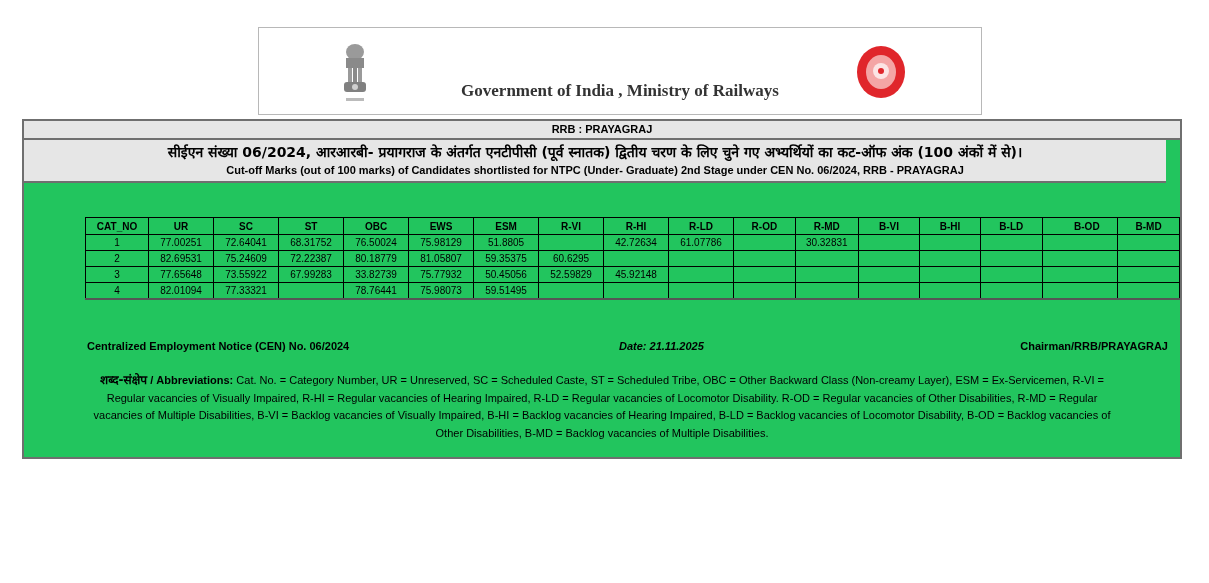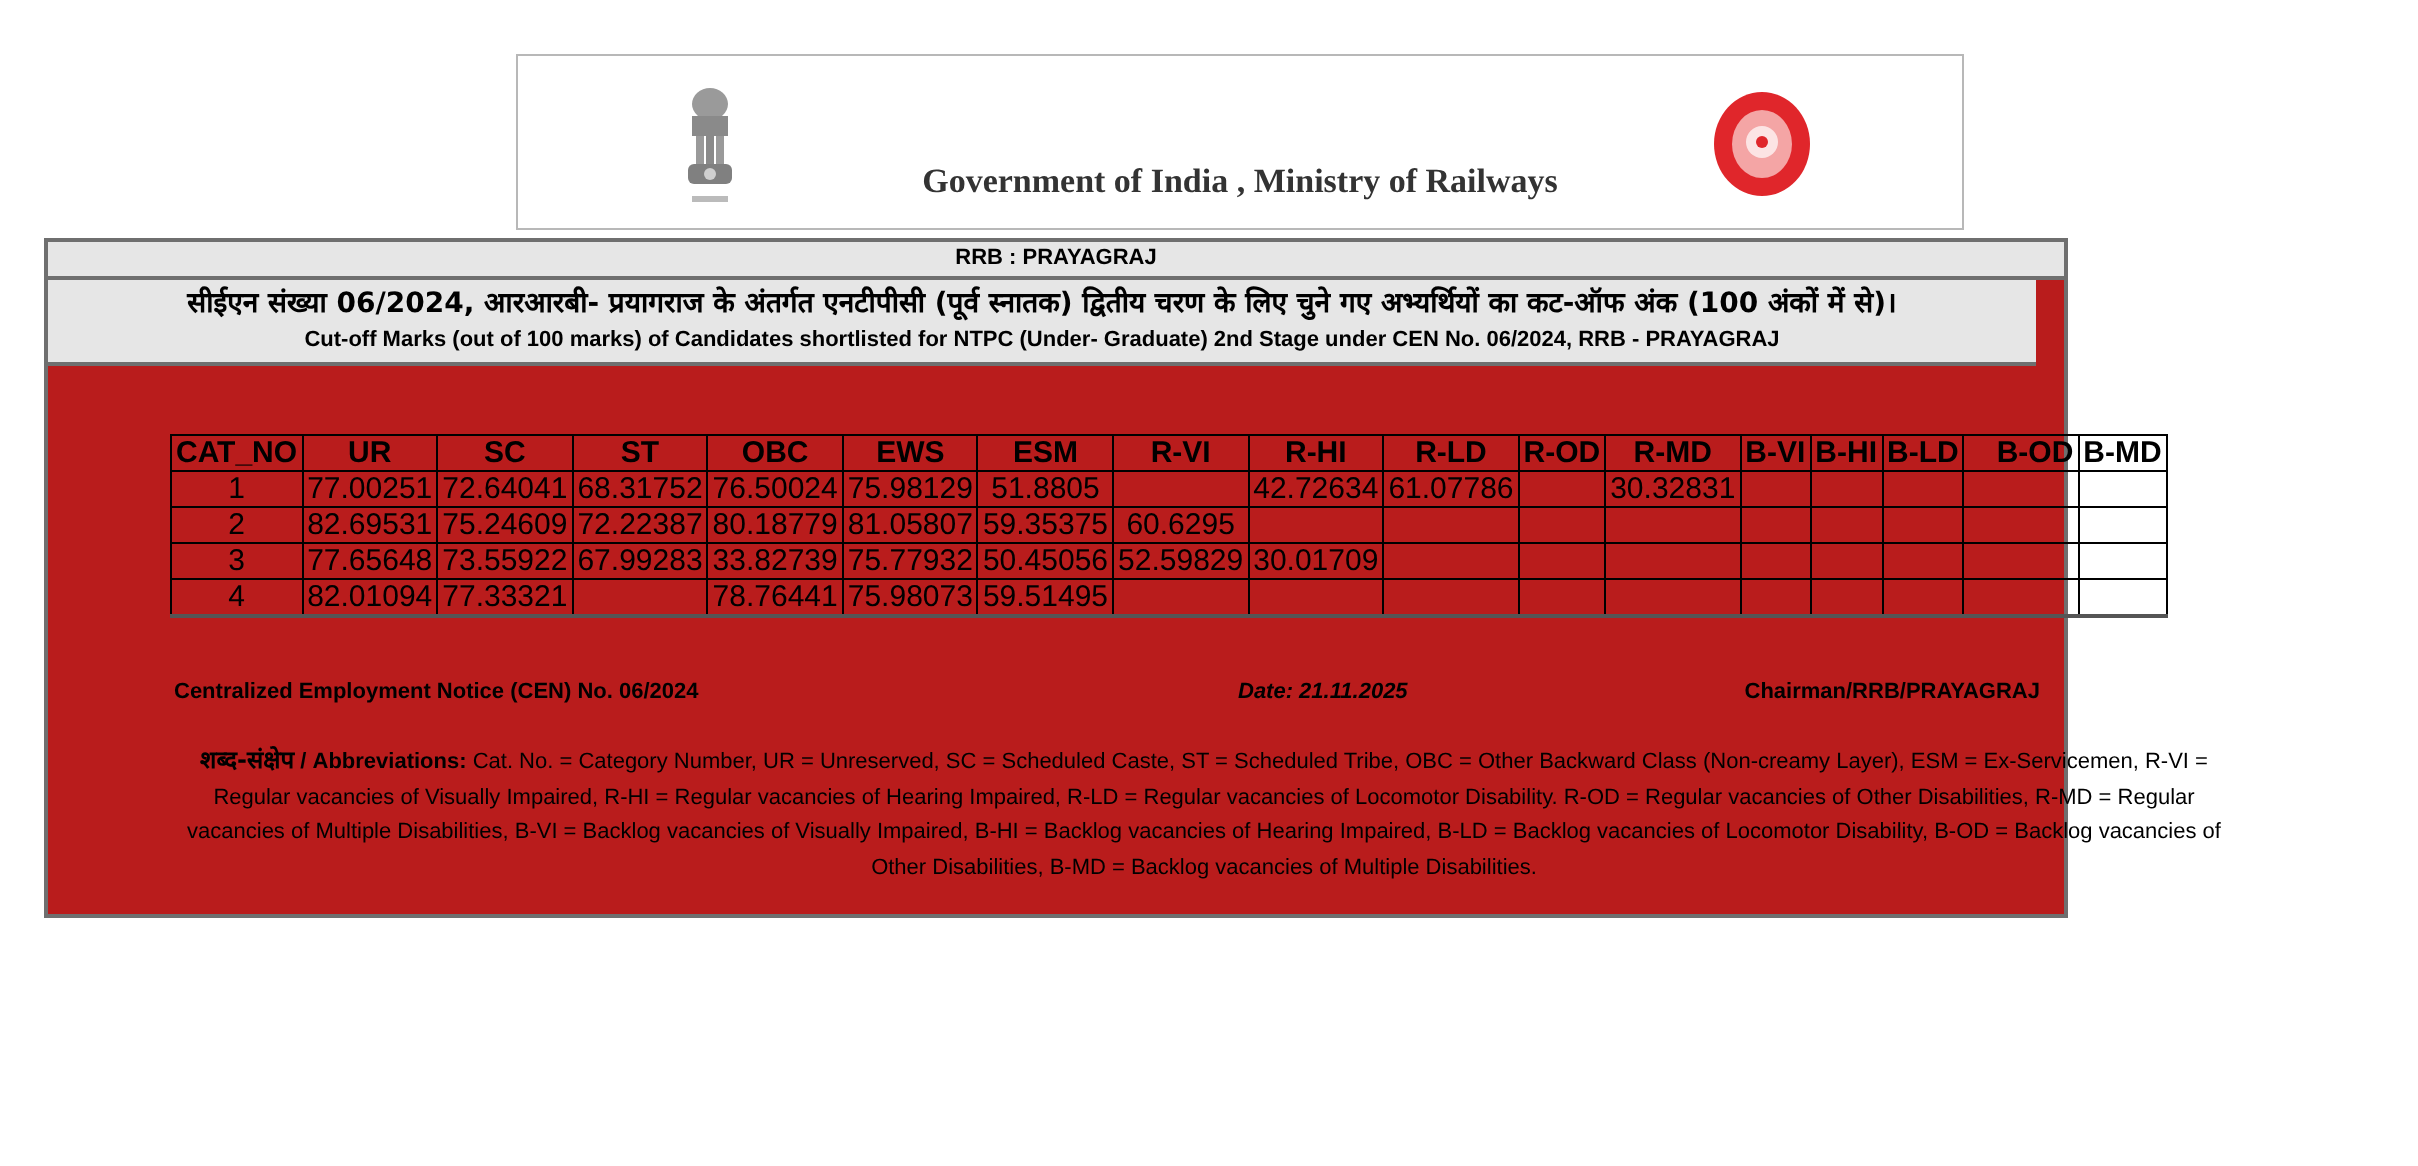--- a/index.html
+++ b/index.html
@@ -4,27 +4,27 @@
   <style>
     html, body { margin: 0; padding: 0; background: #ffffff; }
     body { width: 1209px; height: 583px; position: relative; overflow: hidden; font-family: "Liberation Sans", "DejaVu Sans", sans-serif; color: #000; }
 
     .banner { position: absolute; left: 258px; top: 27px; width: 724px; height: 88px; border: 1px solid #b8b8b8; background: #fff; box-sizing: border-box; }
     .emblem { position: absolute; left: 78px; top: 10px; width: 36px; height: 70px; }
     .rail-logo { position: absolute; left: 596px; top: 16px; width: 52px; height: 56px; }
     .banner-hi { position: absolute; left: 0; right: 0; top: 20px; text-align: center; font-family: "DejaVu Serif", serif; font-size: 22px; font-weight: bold; color: #333; }
     .banner-en { position: absolute; left: 0; right: 0; top: 53px; text-align: center; font-family: "Liberation Serif", serif; font-size: 17px; font-weight: bold; color: #333; }
 
-    .frame { position: absolute; left: 22px; top: 119px; width: 1012px; height: 340px; border: 2px solid #6f6f6f; box-sizing: border-box; background: #b91c1c; }
+    .frame { position: absolute; left: 22px; top: 119px; width: 1160px; height: 340px; border: 2px solid #6f6f6f; box-sizing: border-box; background: #22c55e; }
     .rrb-row { position: absolute; left: 0; right: 0; top: 0; height: 17px; background: #e6e6e6; border-bottom: 2px solid #6f6f6f; text-align: center; font-size: 11px; font-weight: bold; line-height: 17px; }
     .title-block { position: absolute; left: 0; right: 14px; top: 19px; height: 41px; background: #e6e6e6; border-bottom: 2px solid #6f6f6f; text-align: center; }
     .title-hi { font-family: "DejaVu Sans", sans-serif; font-size: 14px; font-weight: bold; line-height: 22px; margin-top: 1px; }
     .title-en { font-size: 11px; font-weight: bold; line-height: 15px; }
 
-    table.cutoff { position: absolute; left: 61px; top: 96px; border-collapse: collapse; font-size: 15px; }
+    table.cutoff { position: absolute; left: 61px; top: 96px; border-collapse: collapse; font-size: 10px; }
     table.cutoff th, table.cutoff td { border: 1px solid #000; height: 15px; padding: 0 2px; text-align: center; white-space: nowrap; }
     table.cutoff th { font-weight: bold; height: 16px; }
     table.cutoff tr:last-child td { border-bottom: 2px solid #555; }
 
     .footer-line { position: absolute; top: 219px; font-size: 11px; font-weight: bold; }
     .cen { left: 63px; }
     .date { left: 595px; font-style: italic; }
     .chair { right: 12px; }
 
     .abbr { position: absolute; left: 58px; width: 1040px; top: 251px; font-size: 11px; line-height: 17.5px; text-align: center; }
@@ -124,21 +124,21 @@
         </tr>
         <tr>
           <td>3</td>
           <td>77.65648</td>
           <td>73.55922</td>
           <td>67.99283</td>
           <td>33.82739</td>
           <td>75.77932</td>
           <td>50.45056</td>
           <td>52.59829</td>
-          <td>30.01709</td>
+          <td>45.92148</td>
           <td></td>
           <td></td>
           <td></td>
           <td></td>
           <td></td>
           <td></td>
           <td></td>
           <td></td>
         </tr>
         <tr>

